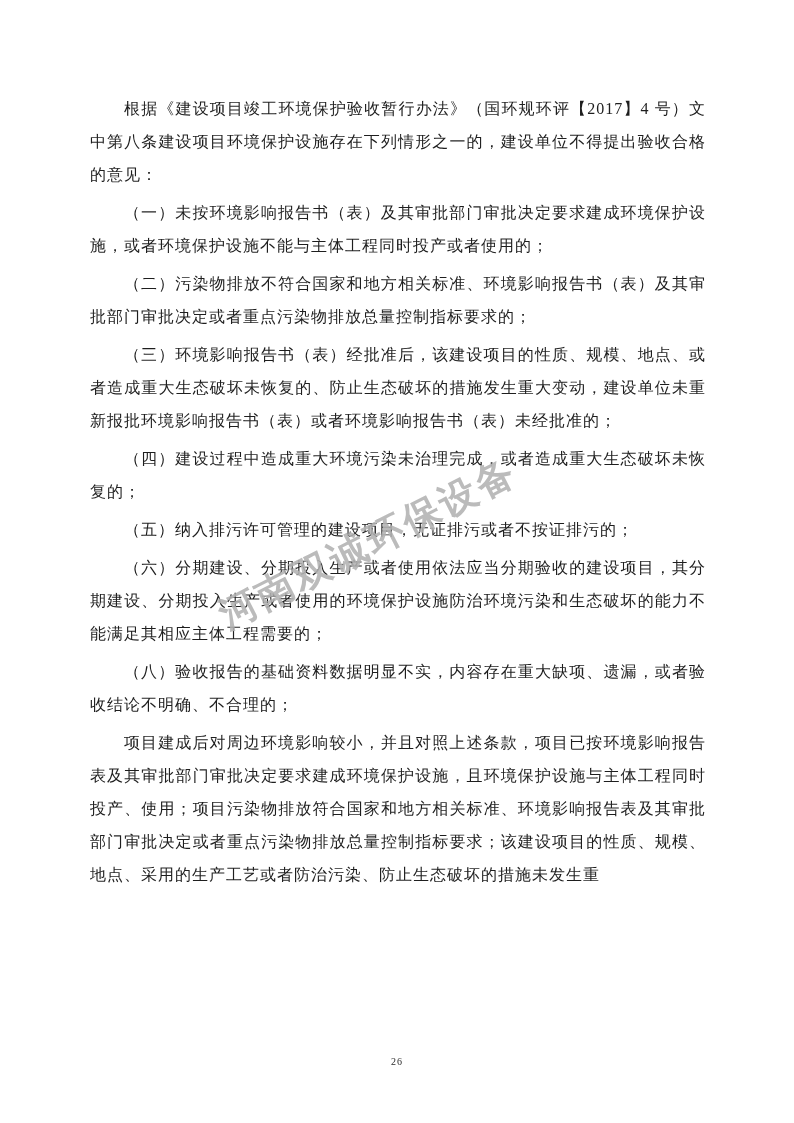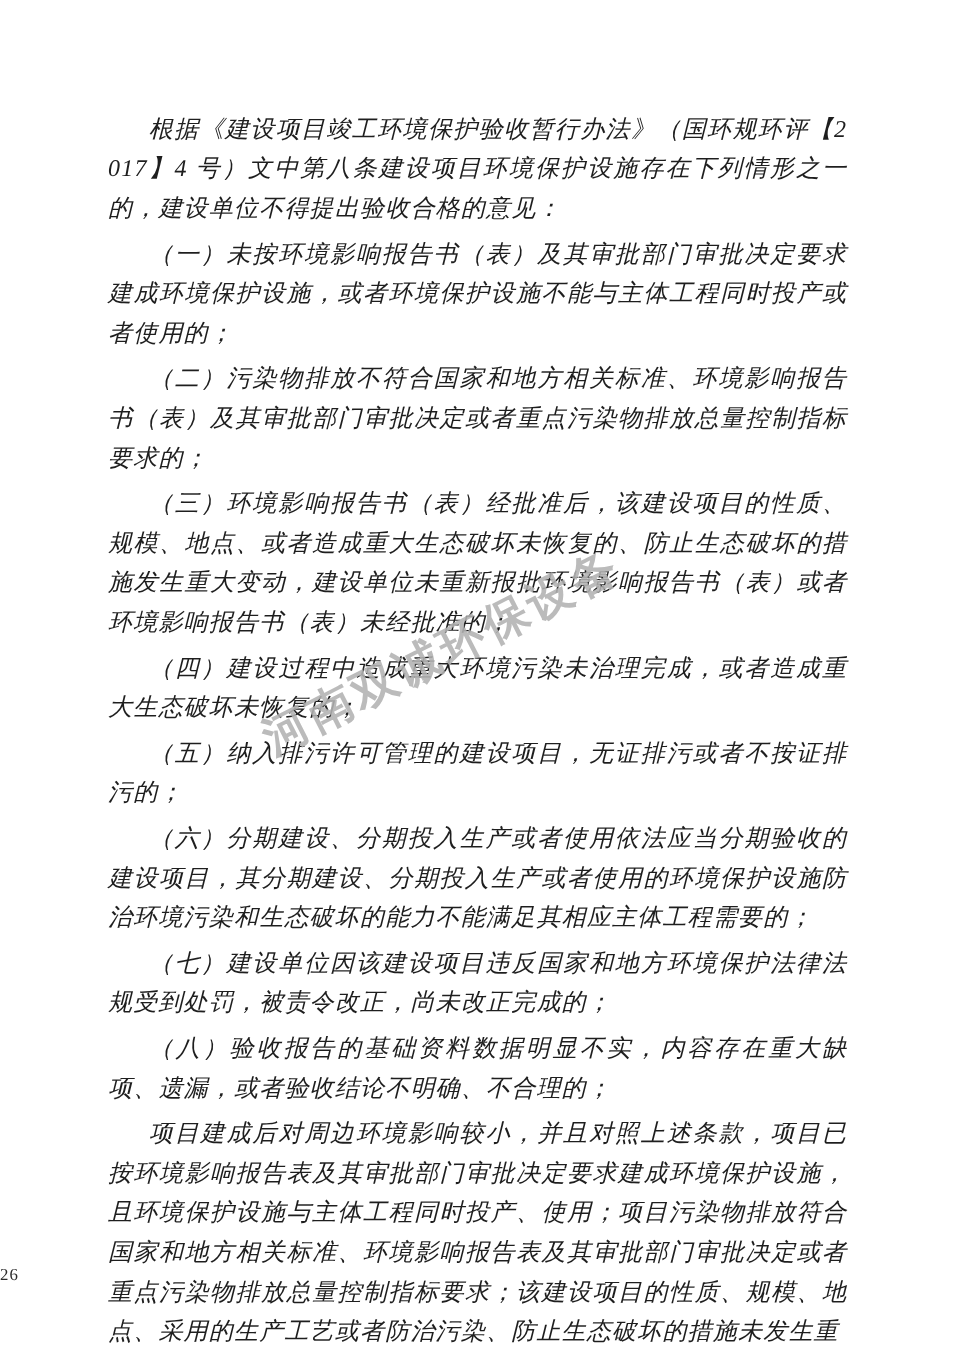--- a/index.html
+++ b/index.html
@@ -16,28 +16,27 @@
     color: #1e1e1e;
   }
   .content {
     position: absolute;
     left: 90px; top: 92px;
     width: 616px;
     z-index: 1;
   }
   .para {
     margin: 0 0 5px 0;
-    font-size: 20px;
+    font-size: 16px;
     line-height: 33px;
     text-indent: 34px;
     text-align: justify;
     text-align-last: left;
     letter-spacing: 1px;
     word-break: break-all;
-    font-style: italic;
   }
   .watermark {
     position: absolute;
     left: 188px; top: 518px;
     width: 360px;
     z-index: 2;
     text-align: center;
     font-size: 38px;
     font-weight: bold;
     letter-spacing: 3px;
@@ -45,41 +44,41 @@
     color: #b2b2b2;
     opacity: 0.88;
     transform: rotate(-27deg);
     transform-origin: center center;
     pointer-events: none;
     font-family: "Liberation Sans", sans-serif;
   }
   .pagenum {
     position: absolute;
     left: 0; right: 0; top: 1056px;
-    font-size: 14px;
+    text-align: center;
+    font-size: 10px;
     letter-spacing: 1px;
     color: #2a2a2a;
     z-index: 1;
   }
 </style>
 </head>
 <body>
 
 <div class="page">
 
   <div class="watermark" style="color: rgb(178, 178, 178);">河南双诚环保设备</div>
 
   <div class="content">
       <p class="para">根据《建设项目竣工环境保护验收暂行办法》（国环规环评【2017】4 号）文中第八条建设项目环境保护设施存在下列情形之一的，建设单位不得提出验收合格的意见：</p>
       <p class="para">（一）未按环境影响报告书（表）及其审批部门审批决定要求建成环境保护设施，或者环境保护设施不能与主体工程同时投产或者使用的；</p>
       <p class="para">（二）污染物排放不符合国家和地方相关标准、环境影响报告书（表）及其审批部门审批决定或者重点污染物排放总量控制指标要求的；</p>
       <p class="para">（三）环境影响报告书（表）经批准后，该建设项目的性质、规模、地点、或者造成重大生态破坏未恢复的、防止生态破坏的措施发生重大变动，建设单位未重新报批环境影响报告书（表）或者环境影响报告书（表）未经批准的；</p>
       <p class="para">（四）建设过程中造成重大环境污染未治理完成，或者造成重大生态破坏未恢复的；</p>
       <p class="para">（五）纳入排污许可管理的建设项目，无证排污或者不按证排污的；</p>
       <p class="para">（六）分期建设、分期投入生产或者使用依法应当分期验收的建设项目，其分期建设、分期投入生产或者使用的环境保护设施防治环境污染和生态破坏的能力不能满足其相应主体工程需要的；</p>
-      <p class="para">（七）建设单位因该建设项目违反国家和地方环境保护法律法规受到处罚，被责令改正，尚未改正完成的；</p>
       <p class="para">（八）验收报告的基础资料数据明显不实，内容存在重大缺项、遗漏，或者验收结论不明确、不合理的；</p>
       <p class="para">项目建成后对周边环境影响较小，并且对照上述条款，项目已按环境影响报告表及其审批部门审批决定要求建成环境保护设施，且环境保护设施与主体工程同时投产、使用；项目污染物排放符合国家和地方相关标准、环境影响报告表及其审批部门审批决定或者重点污染物排放总量控制指标要求；该建设项目的性质、规模、地点、采用的生产工艺或者防治污染、防止生态破坏的措施未发生重</p>
     </div>
 
   <div class="pagenum">26</div>
 
 </div>
 
 </body></html>

